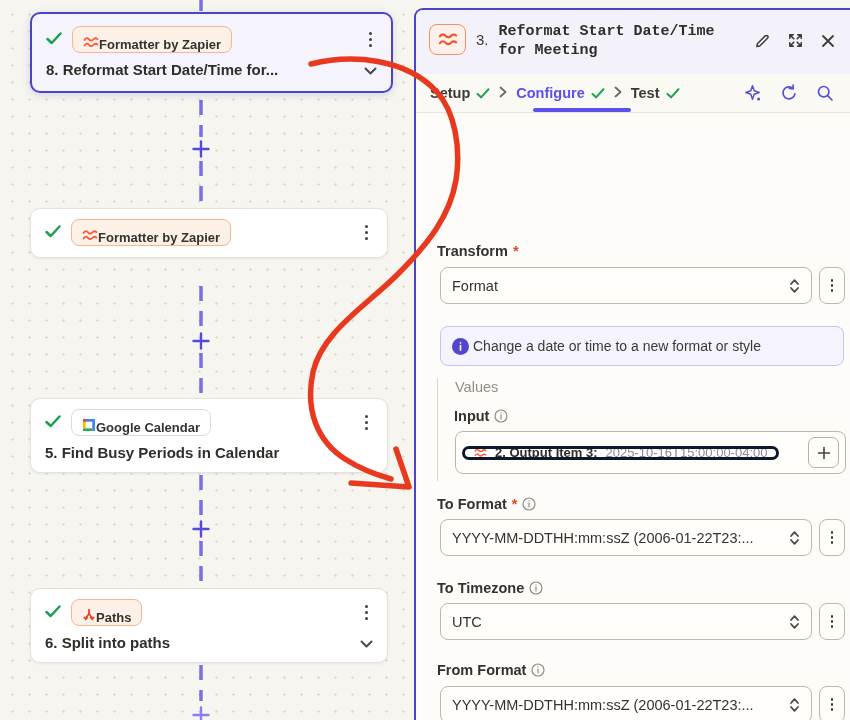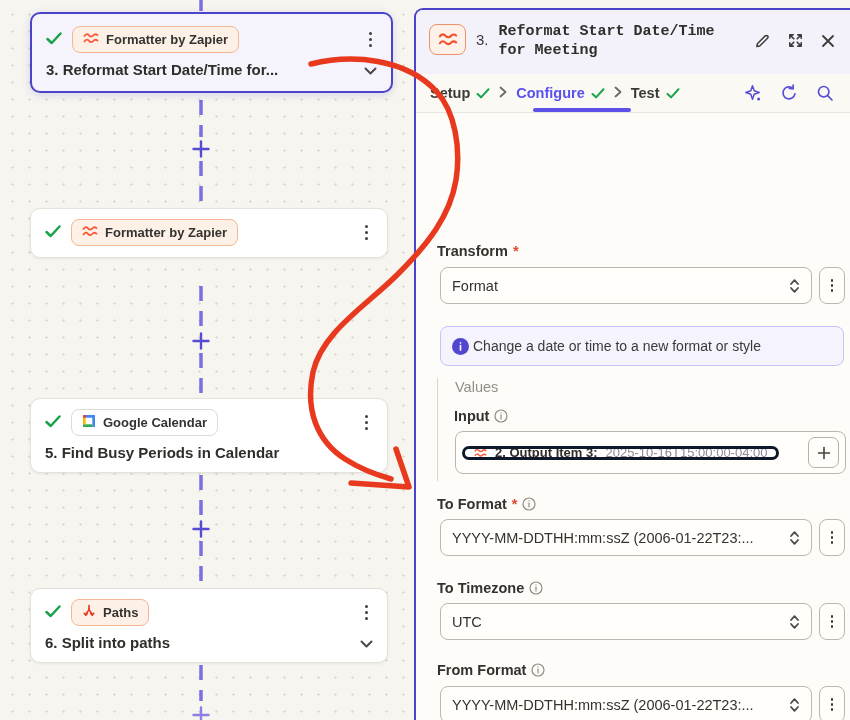--- a/index.html
+++ b/index.html
@@ -21,21 +21,21 @@
     background:#ffffff; border:1px solid #e5e2db; border-radius:10px;
     padding:10px 14px 11px; box-shadow:0 1px 3px rgba(40,40,40,.07);
   }
   .card.selected {
     width:363px; border:2px solid #4c44c8; background:#f5f4fd;
     padding:12px 14px 13px; box-shadow:0 2px 8px rgba(76,68,200,.18);
   }
   .card-row1 { display:flex; align-items:center; gap:10px; height:27px; }
   .card-row2 { display:flex; align-items:center; margin-top:8px; font-size:15px; font-weight:700; color:#2f2e2a; }
   .pill {
-    display:inline-flex; align-items:center; gap:7px; height:27px; padding:0 10px;
+    display:inline-flex; align-items:flex-end; gap:0; height:27px; padding:0 10px;
     border:1.5px solid #f3b893; background:#fdf0e6; border-radius:8px;
     font-size:13px; font-weight:700; color:#34332f; white-space:nowrap;
   }
   .pill.neutral { border-color:#dedbd4; background:#ffffff; }
   .kebab { margin-left:auto; display:flex; flex-direction:column; gap:2.6px; align-items:center;
            background:none; border:none; cursor:pointer; padding:3px 5px; }
   .kebab i { width:3px; height:3px; border-radius:50%; background:#403f3b; display:block; }
   .chev { margin-left:auto; }
 
   
@@ -172,21 +172,21 @@
           </span>
           <span>Formatter by Zapier</span>
         </span>
         <button class="kebab">
             <i></i>
             <i></i>
             <i></i>
           </button>
       </div>
       <div class="card-row2">
-        <span>3. Reformat Start Date/Time for...</span>
+        <span>8. Reformat Start Date/Time for...</span>
         <span class="chev">
           <svg width="13" height="8" viewBox="0 0 13 8" fill="none">
               <path d="M1.5 1.5 L6.5 6.5 L11.5 1.5" stroke="#4a4945" stroke-width="2" stroke-linecap="round" stroke-linejoin="round"></path>
             </svg>
         </span>
       </div>
     </div>
 
     <div class="card" style="top:208px">
       <div class="card-row1">

